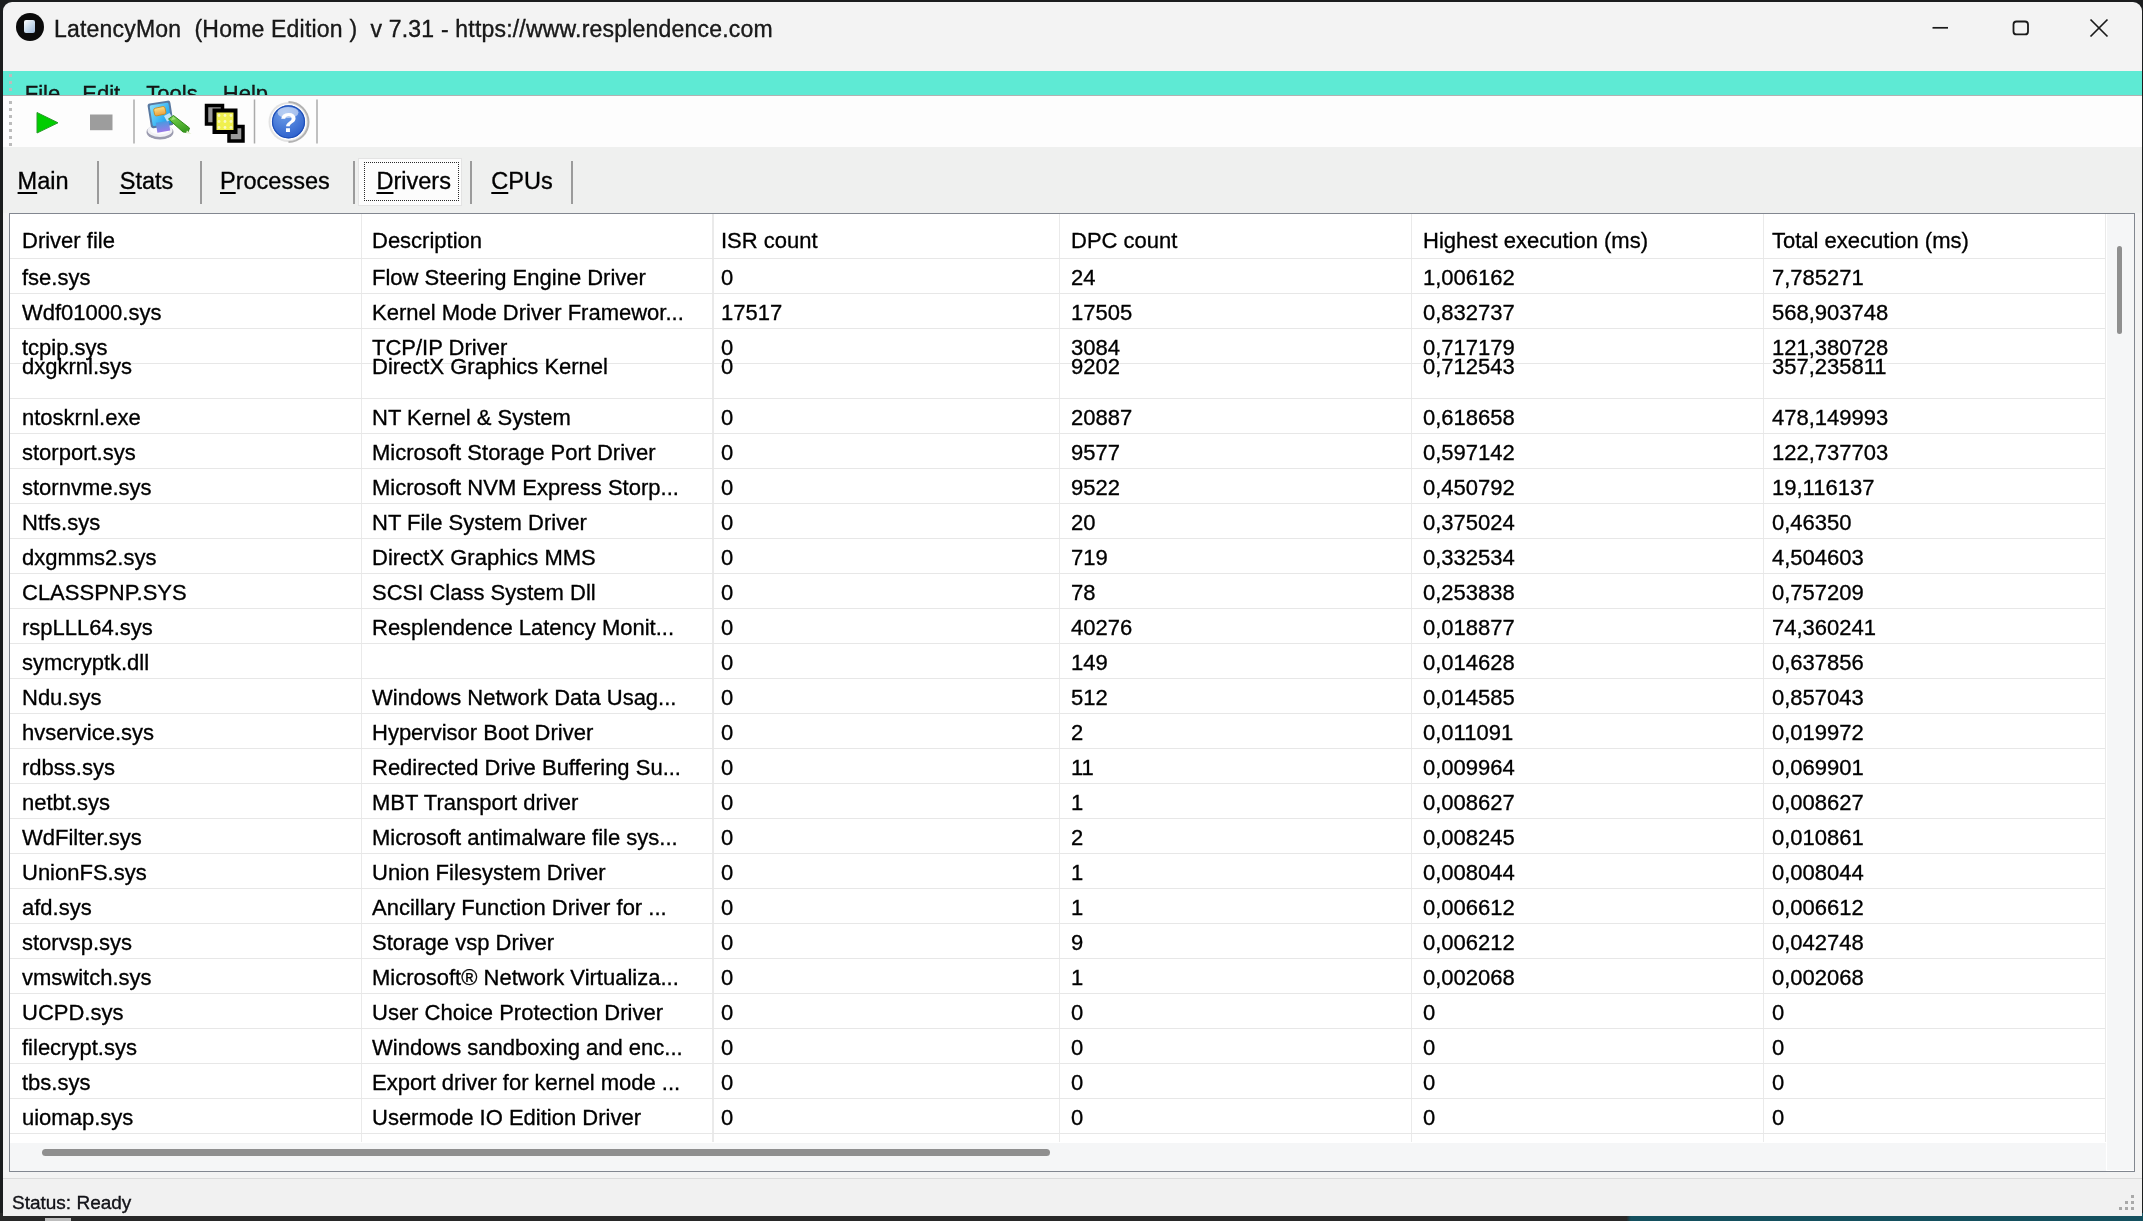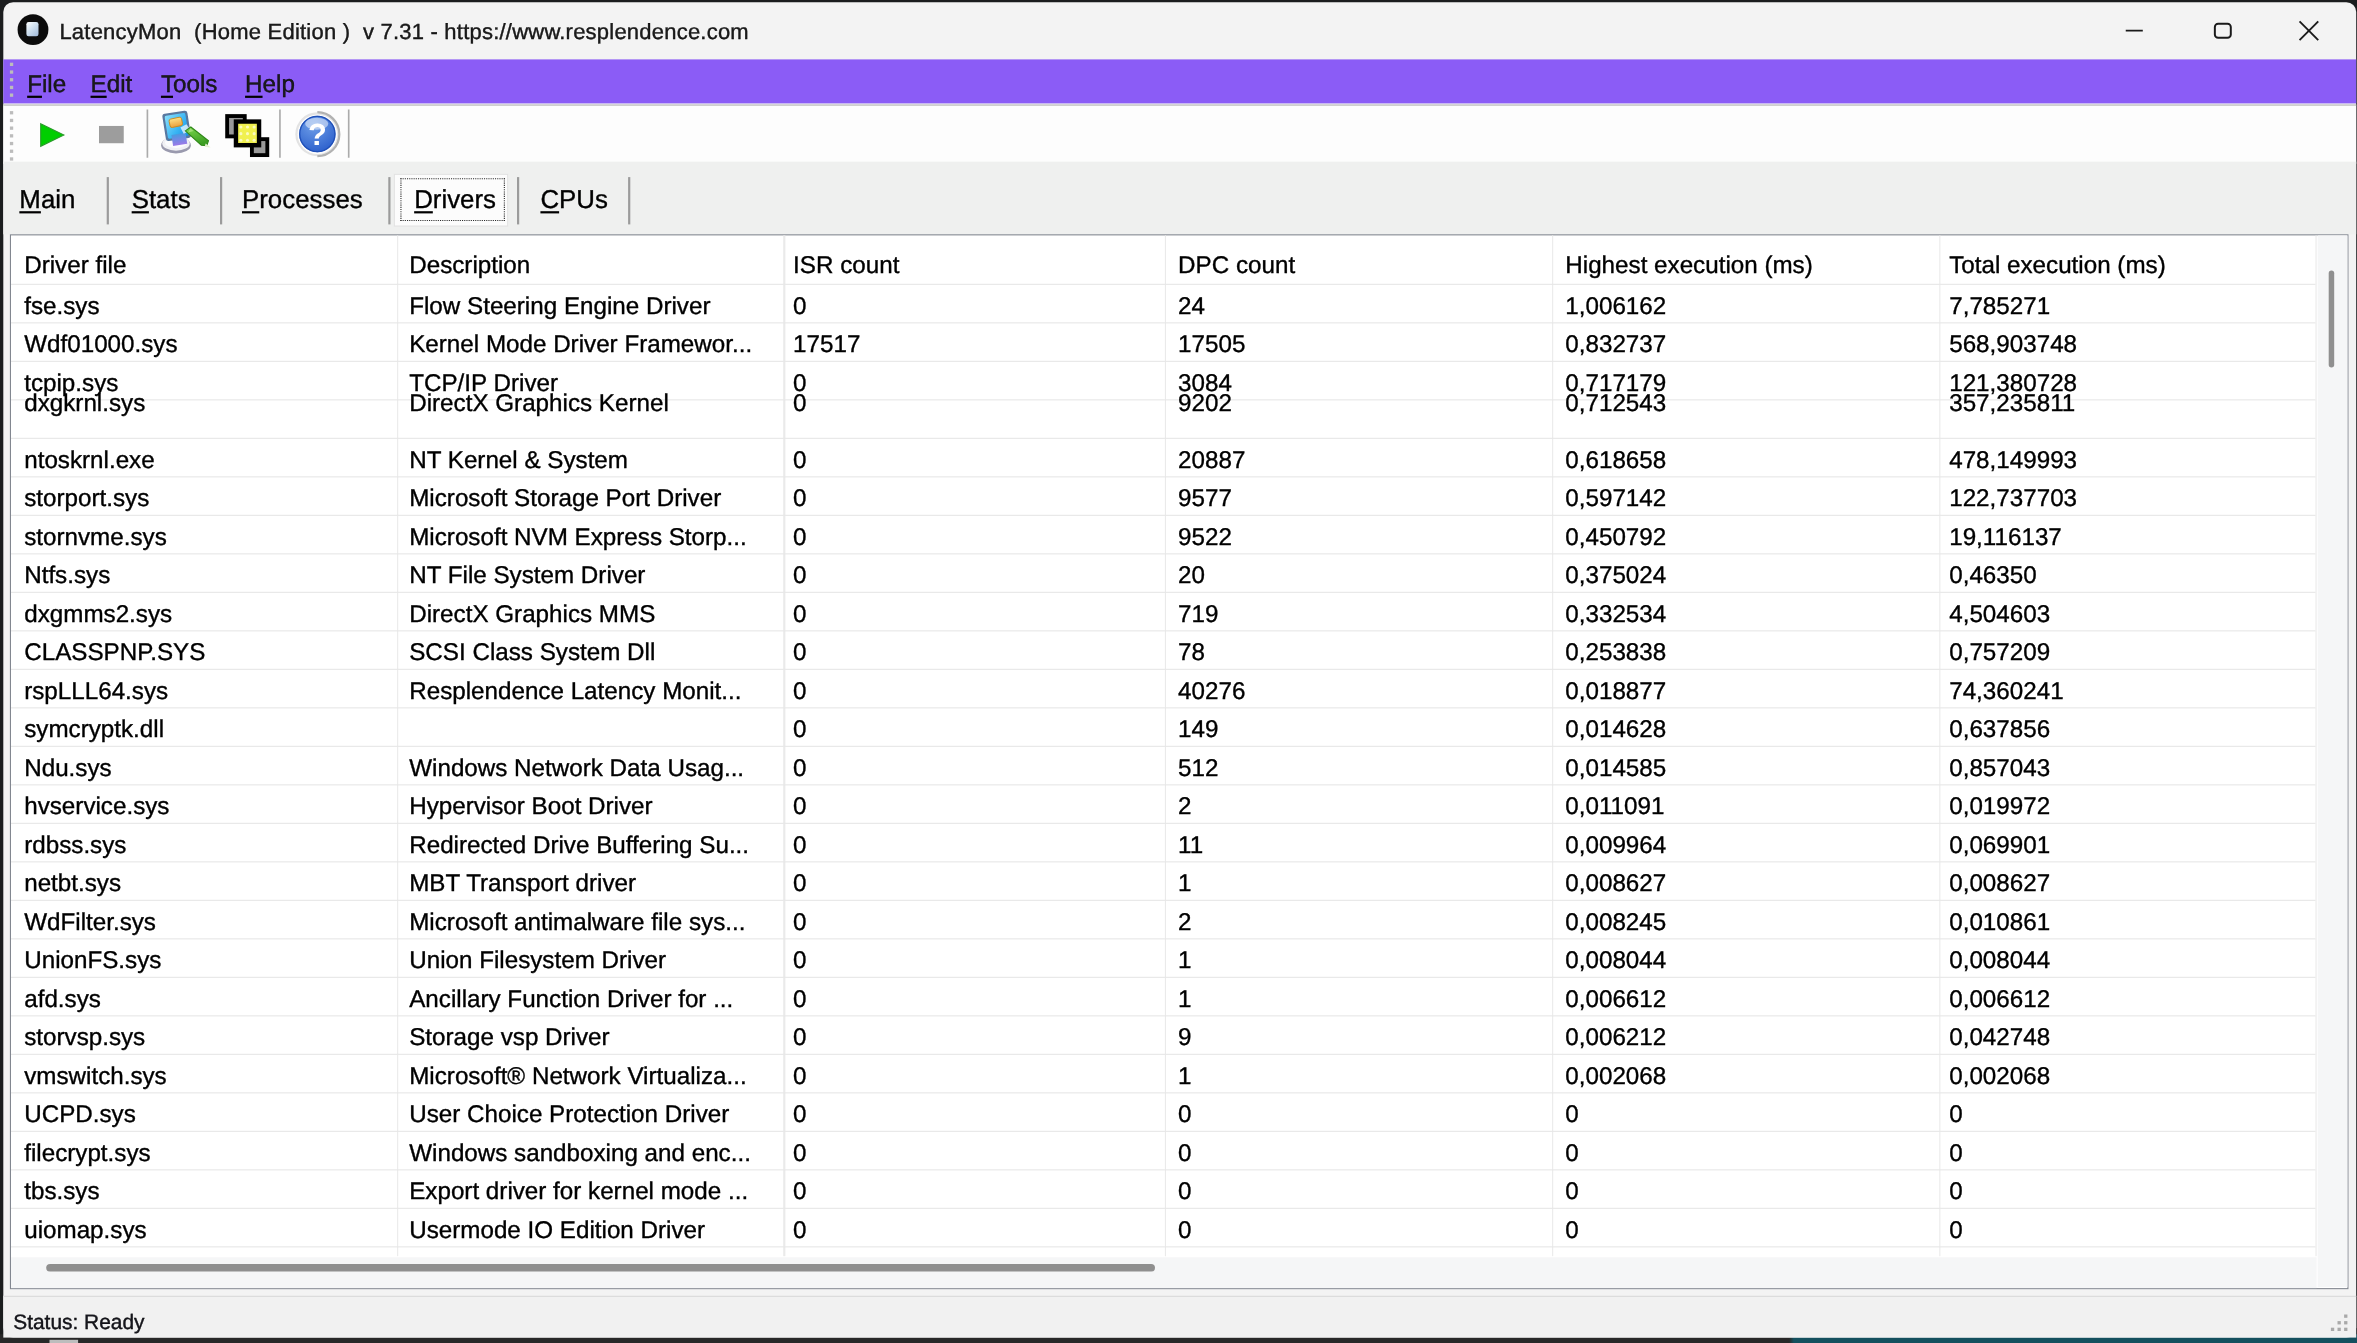--- a/index.html
+++ b/index.html
@@ -9,23 +9,23 @@
 #bstrip { position:absolute; left:0; bottom:0; width:2143px; height:8px;
   background:linear-gradient(90deg,#282828 0%,#282828 75.9%,#14505e 76.1%,#14505e 100%); }
 #notch { position:absolute; left:45px; bottom:0; width:26px; height:3px; background:#bdbdbd; }
 #win { position:absolute; left:3px; top:2px; width:2138.5px; height:1214px; background:#f3f3f3;
   border-radius:9px; }
 
 #title { position:absolute; left:0; top:0; width:100%; height:52.5px; }
 #appicon { position:absolute; left:13px; top:11px; width:28px; height:28px; border-radius:50%; background:#0b0b0b; }
 #appicon .doc { position:absolute; left:8px; top:6.5px; width:11px; height:13.5px; border-radius:2px;
   background:linear-gradient(135deg,#ffffff 0%,#cfe0ef 45%,#9fb8d8 100%); }
-#titletext { position:absolute; left:51px; top:0; height:52.5px; line-height:54px; font-size:20px; color:#1b1b1b; letter-spacing:0.2px; }
-
-#menubar { position:absolute; left:0; top:52px; width:100%; height:40px; background:#8b5cf6;text-decoration:underline; }
+#titletext { position:absolute; left:51px; top:0; height:52.5px; line-height:54px; font-size:23px; color:#1b1b1b; letter-spacing:0.2px; }
+
+#menubar { position:absolute; left:0; top:69px; width:100%; height:40px; background:#5eead4;text-decoration:underline; }
 .grip { position:absolute; width:2.5px; }
 .grip i { display:block; width:2.5px; height:3px; background:#bcbcbc; margin-bottom:4px; }
 #menubar .grip { left:6px; top:3px; }
 .mitem { position:absolute; top:0; line-height:46px; font-size:22px; color:#1a1a1a; }
 .mitem u, .tab u { text-decoration:underline; text-decoration-thickness:1.8px; text-underline-offset:3px; }
 
 #toolbar { position:absolute; left:0; top:92.5px; width:100%; height:54px; background:#fdfdfd; border-top:1.5px solid #b2b2b2; }
 
 #tabs { position:absolute; left:0; top:144.5px; width:100%; height:66px; background:#eff0ef; }
 .tab { position:absolute; top:13px; height:42px; line-height:42px; font-size:23.5px; color:#000; }

